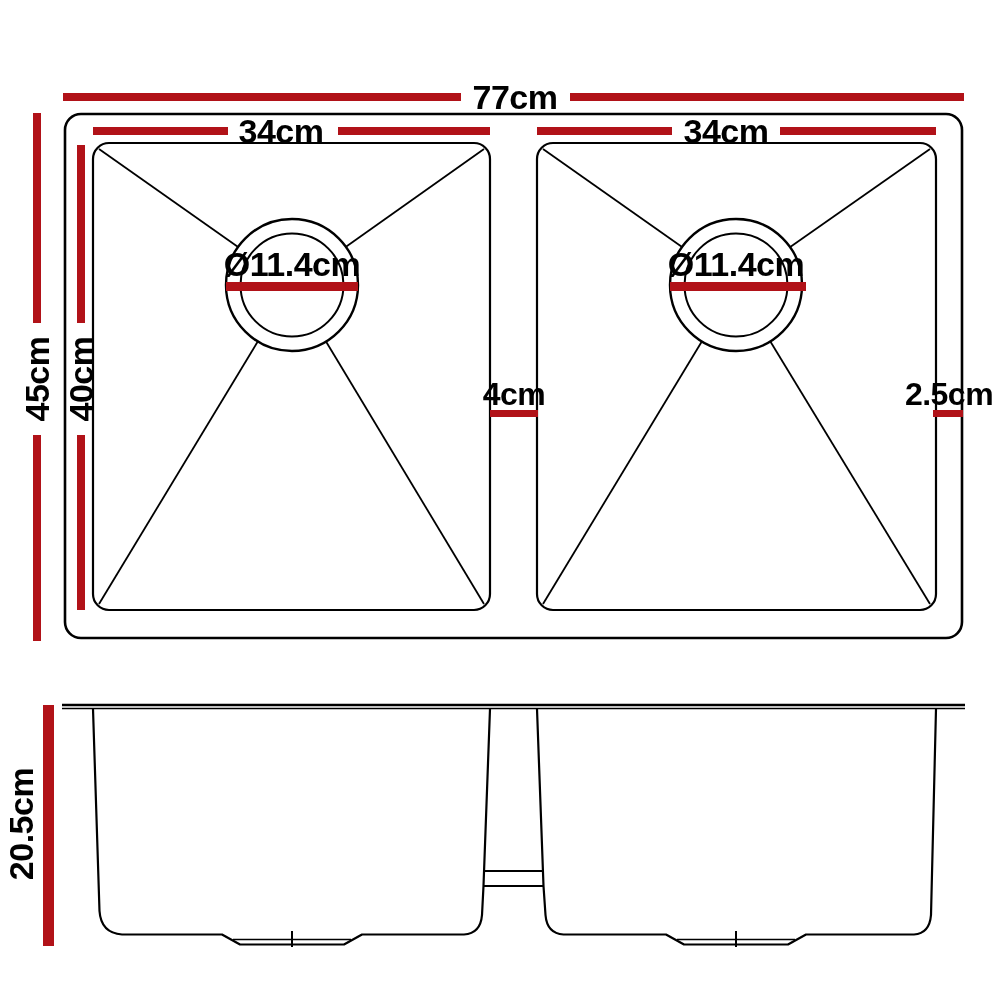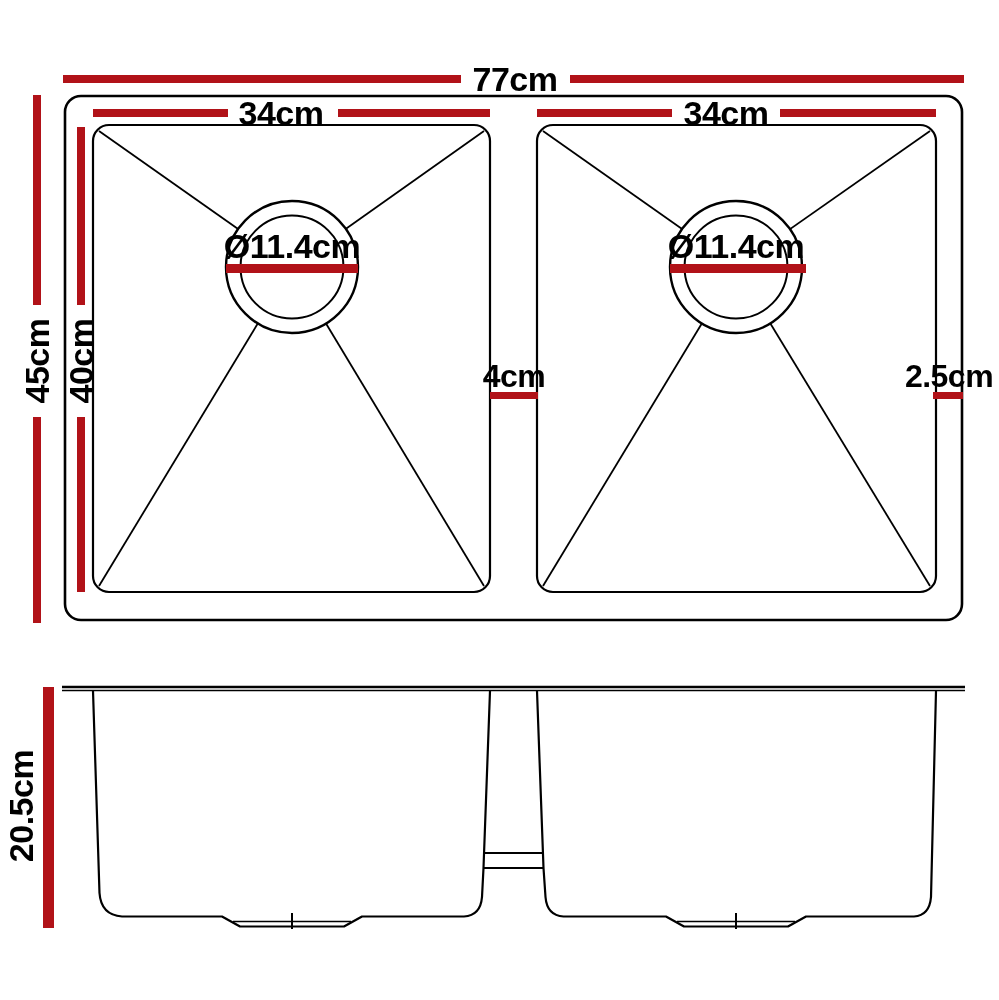--- a/index.html
+++ b/index.html
@@ -1,18 +1,18 @@
 <!DOCTYPE html>
 <html style="--red: #b11218; --ink: #000000; --bg: #ffffff;"><head>
 <meta charset="utf-8">
 <style>
   :root{ --red:#b11218; --ink:#000000; --bg:#ffffff; }
   html,body{margin:0;padding:0;}
   body{background:var(--bg);width:999px;height:1000px;overflow:hidden;}
-  .stage{position:relative;width:999px;height:756px;}
+  .stage{position:relative;width:999px;height:756px;margin-top:18px;}
   svg{display:block;}
   .lbl{
     font-family:"Liberation Sans", sans-serif;
     font-size:34px;
     font-weight:600;
     letter-spacing:-0.5px;
     fill:var(--ink);
   }
   .lbl-sm{font-size:32px;}
   .outline{fill:none;stroke:var(--ink);}

